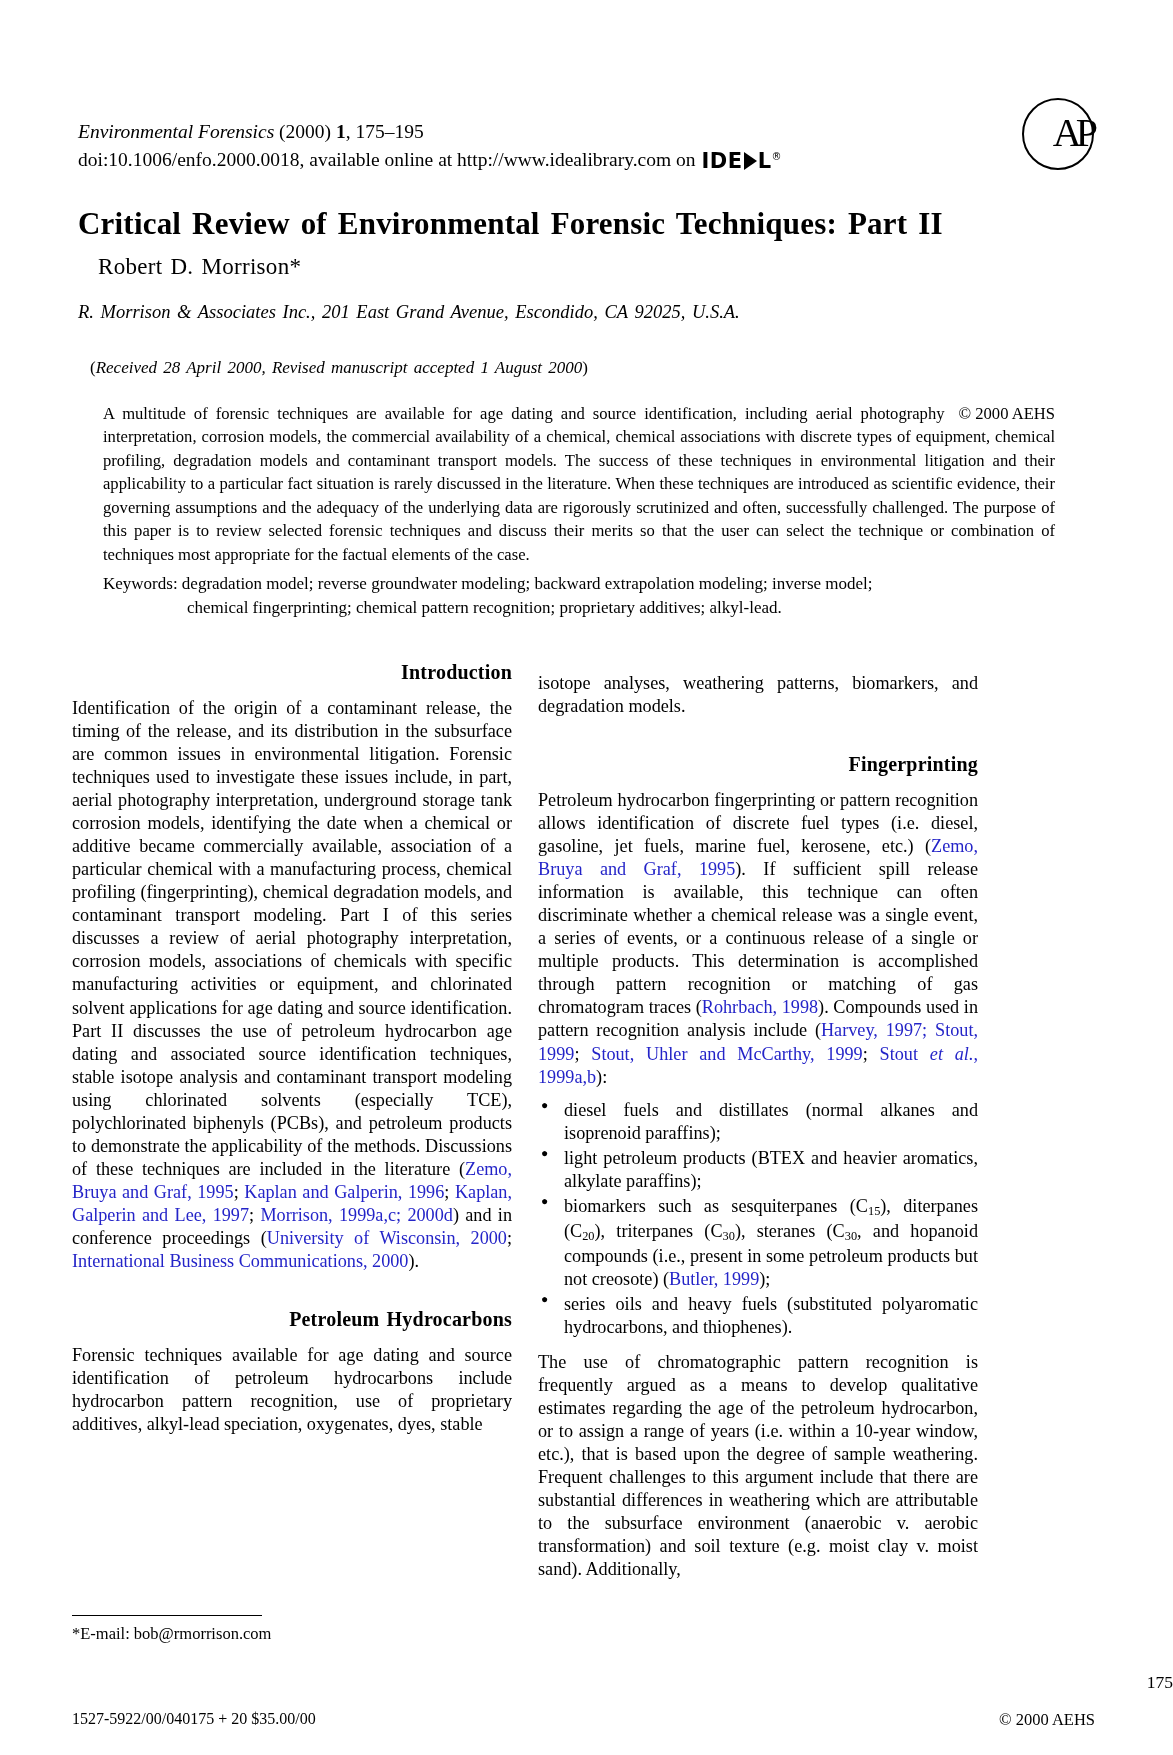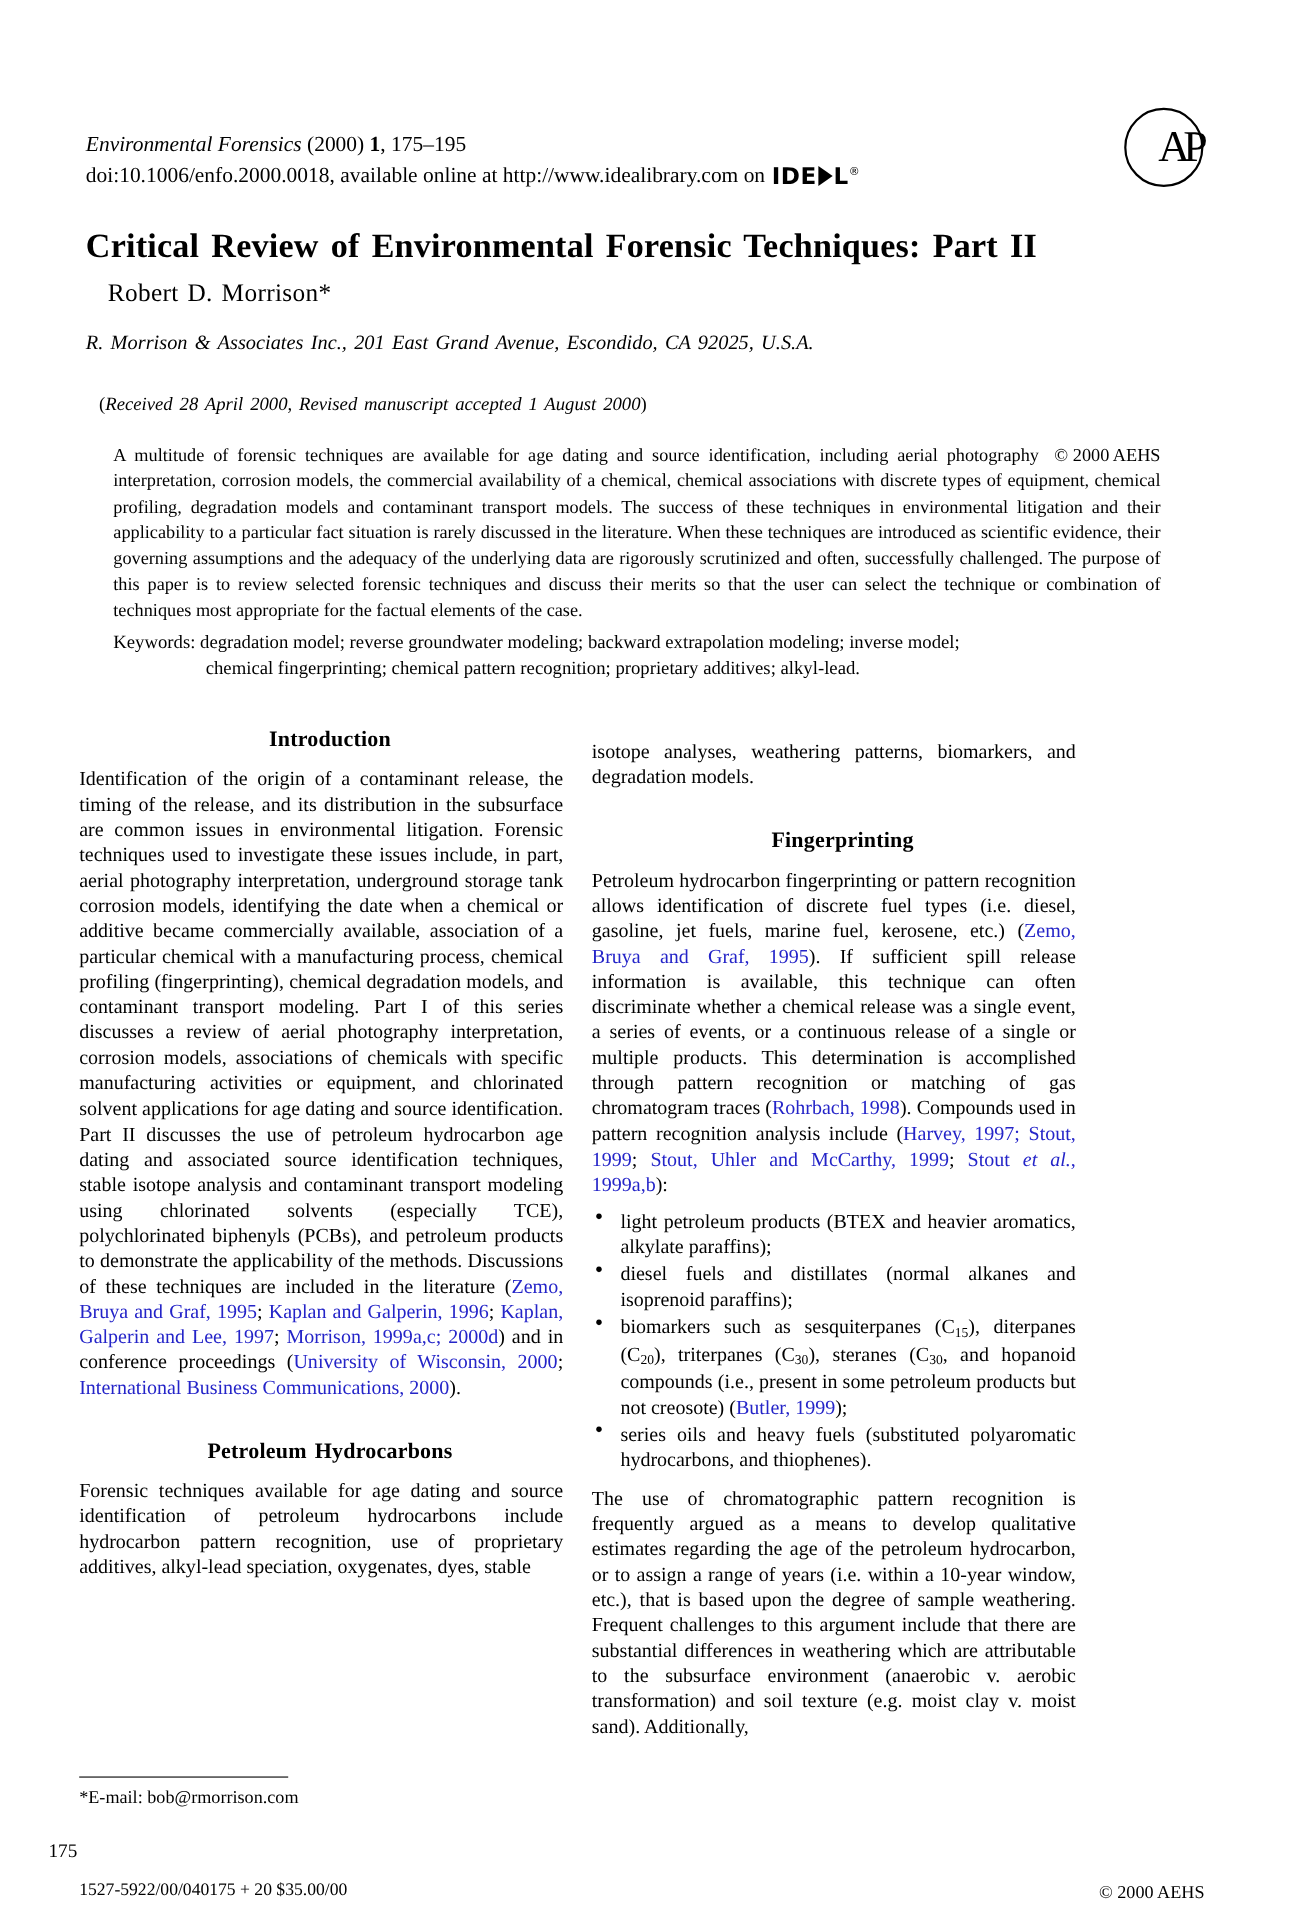--- a/index.html
+++ b/index.html
@@ -164,21 +164,21 @@
   }
   .col-left  { left: 72px; }
   .col-right { left: 538px; }
 
   h2.sec {
     font-size: 20px;
     font-weight: bold;
     margin: 0 0 7px 16px;
     word-spacing: 2px;
     letter-spacing: 0.2px;
-    text-align: center;
+    text-align: right;
   }
   h2.sec.spaced { margin-top: 34px; }
   p.para { margin: 12px 0 0 0; }
   a.cite, span.cite {
     color: #2424c8;
     text-decoration: none;
   }
 
   ul.bullets {
     list-style: none;
@@ -212,23 +212,22 @@
     position: absolute;
     left: 72px;
     top: 1624px;
     width: 440px;
     font-size: 16.5px;
   }
   .page-number {
     position: absolute;
     left: 0; right: 0;
     top: 1672px;
-    text-align: left;
+    text-align: right;
     font-size: 17.5px;
-    margin-left: 44px;
   }
   .footer-left {
     position: absolute;
     left: 72px;
     top: 1710px;
     font-size: 16px;
   }
   .footer-right {
     position: absolute;
     right: 78px;
@@ -271,22 +270,22 @@
   </div>
 
   <div class="col col-right">
     <p class="para">isotope analyses, weathering patterns, biomarkers, and degradation models.</p>
 
     <h2 class="sec spaced">Fingerprinting</h2>
 
     <p class="para"><span>Petroleum hydrocarbon fingerprinting or pattern recognition allows identification of discrete fuel types (i.e. diesel, gasoline, jet fuels, marine fuel, kerosene, etc.) (</span><a class="cite" href="#">Zemo, Bruya and Graf, 1995</a><span>). If sufficient spill release information is available, this technique can often discriminate whether a chemical release was a single event, a series of events, or a continuous release of a single or multiple products. This determination is accomplished through pattern recognition or matching of gas chromatogram traces (</span><a class="cite" href="#">Rohrbach, 1998</a><span>). Compounds used in pattern recognition analysis include (</span><a class="cite" href="#">Harvey, 1997; Stout, 1999</a><span>; </span><a class="cite" href="#">Stout, Uhler and McCarthy, 1999</a><span>; </span><a class="cite" href="#"><span>Stout</span> <em>et al.</em><span>, 1999a,b</span></a><span>):</span></p>
 
     <ul class="bullets">
+      <li><span>diesel fuels and distillates (normal alkanes and isoprenoid paraffins);</span></li>
       <li><span>light petroleum products (BTEX and heavier aromatics, alkylate paraffins);</span></li>
-      <li><span>diesel fuels and distillates (normal alkanes and isoprenoid paraffins);</span></li>
       <li><span>biomarkers such as sesquiterpanes (C</span><sub>15</sub><span>), diterpanes (C</span><sub>20</sub><span>), triterpanes (C</span><sub>30</sub><span>), steranes (C</span><sub>30</sub><span>, and hopanoid compounds (i.e., present in some petroleum products but not creosote) (</span><a class="cite" href="#">Butler, 1999</a><span>);</span></li>
       <li><span>series oils and heavy fuels (substituted polyaromatic hydrocarbons, and thiophenes).</span></li>
     </ul>
 
     <p class="para">The use of chromatographic pattern recognition is frequently argued as a means to develop qualitative estimates regarding the age of the petroleum hydrocarbon, or to assign a range of years (i.e. within a 10-year window, etc.), that is based upon the degree of sample weathering. Frequent challenges to this argument include that there are substantial differences in weathering which are attributable to the subsurface environment (anaerobic v. aerobic transformation) and soil texture (e.g. moist clay v. moist sand). Additionally,</p>
   </div>
 
   <div class="footnote-rule"></div>
   <div class="footnote">*E-mail: bob@rmorrison.com</div>
   <div class="page-number">175</div>

